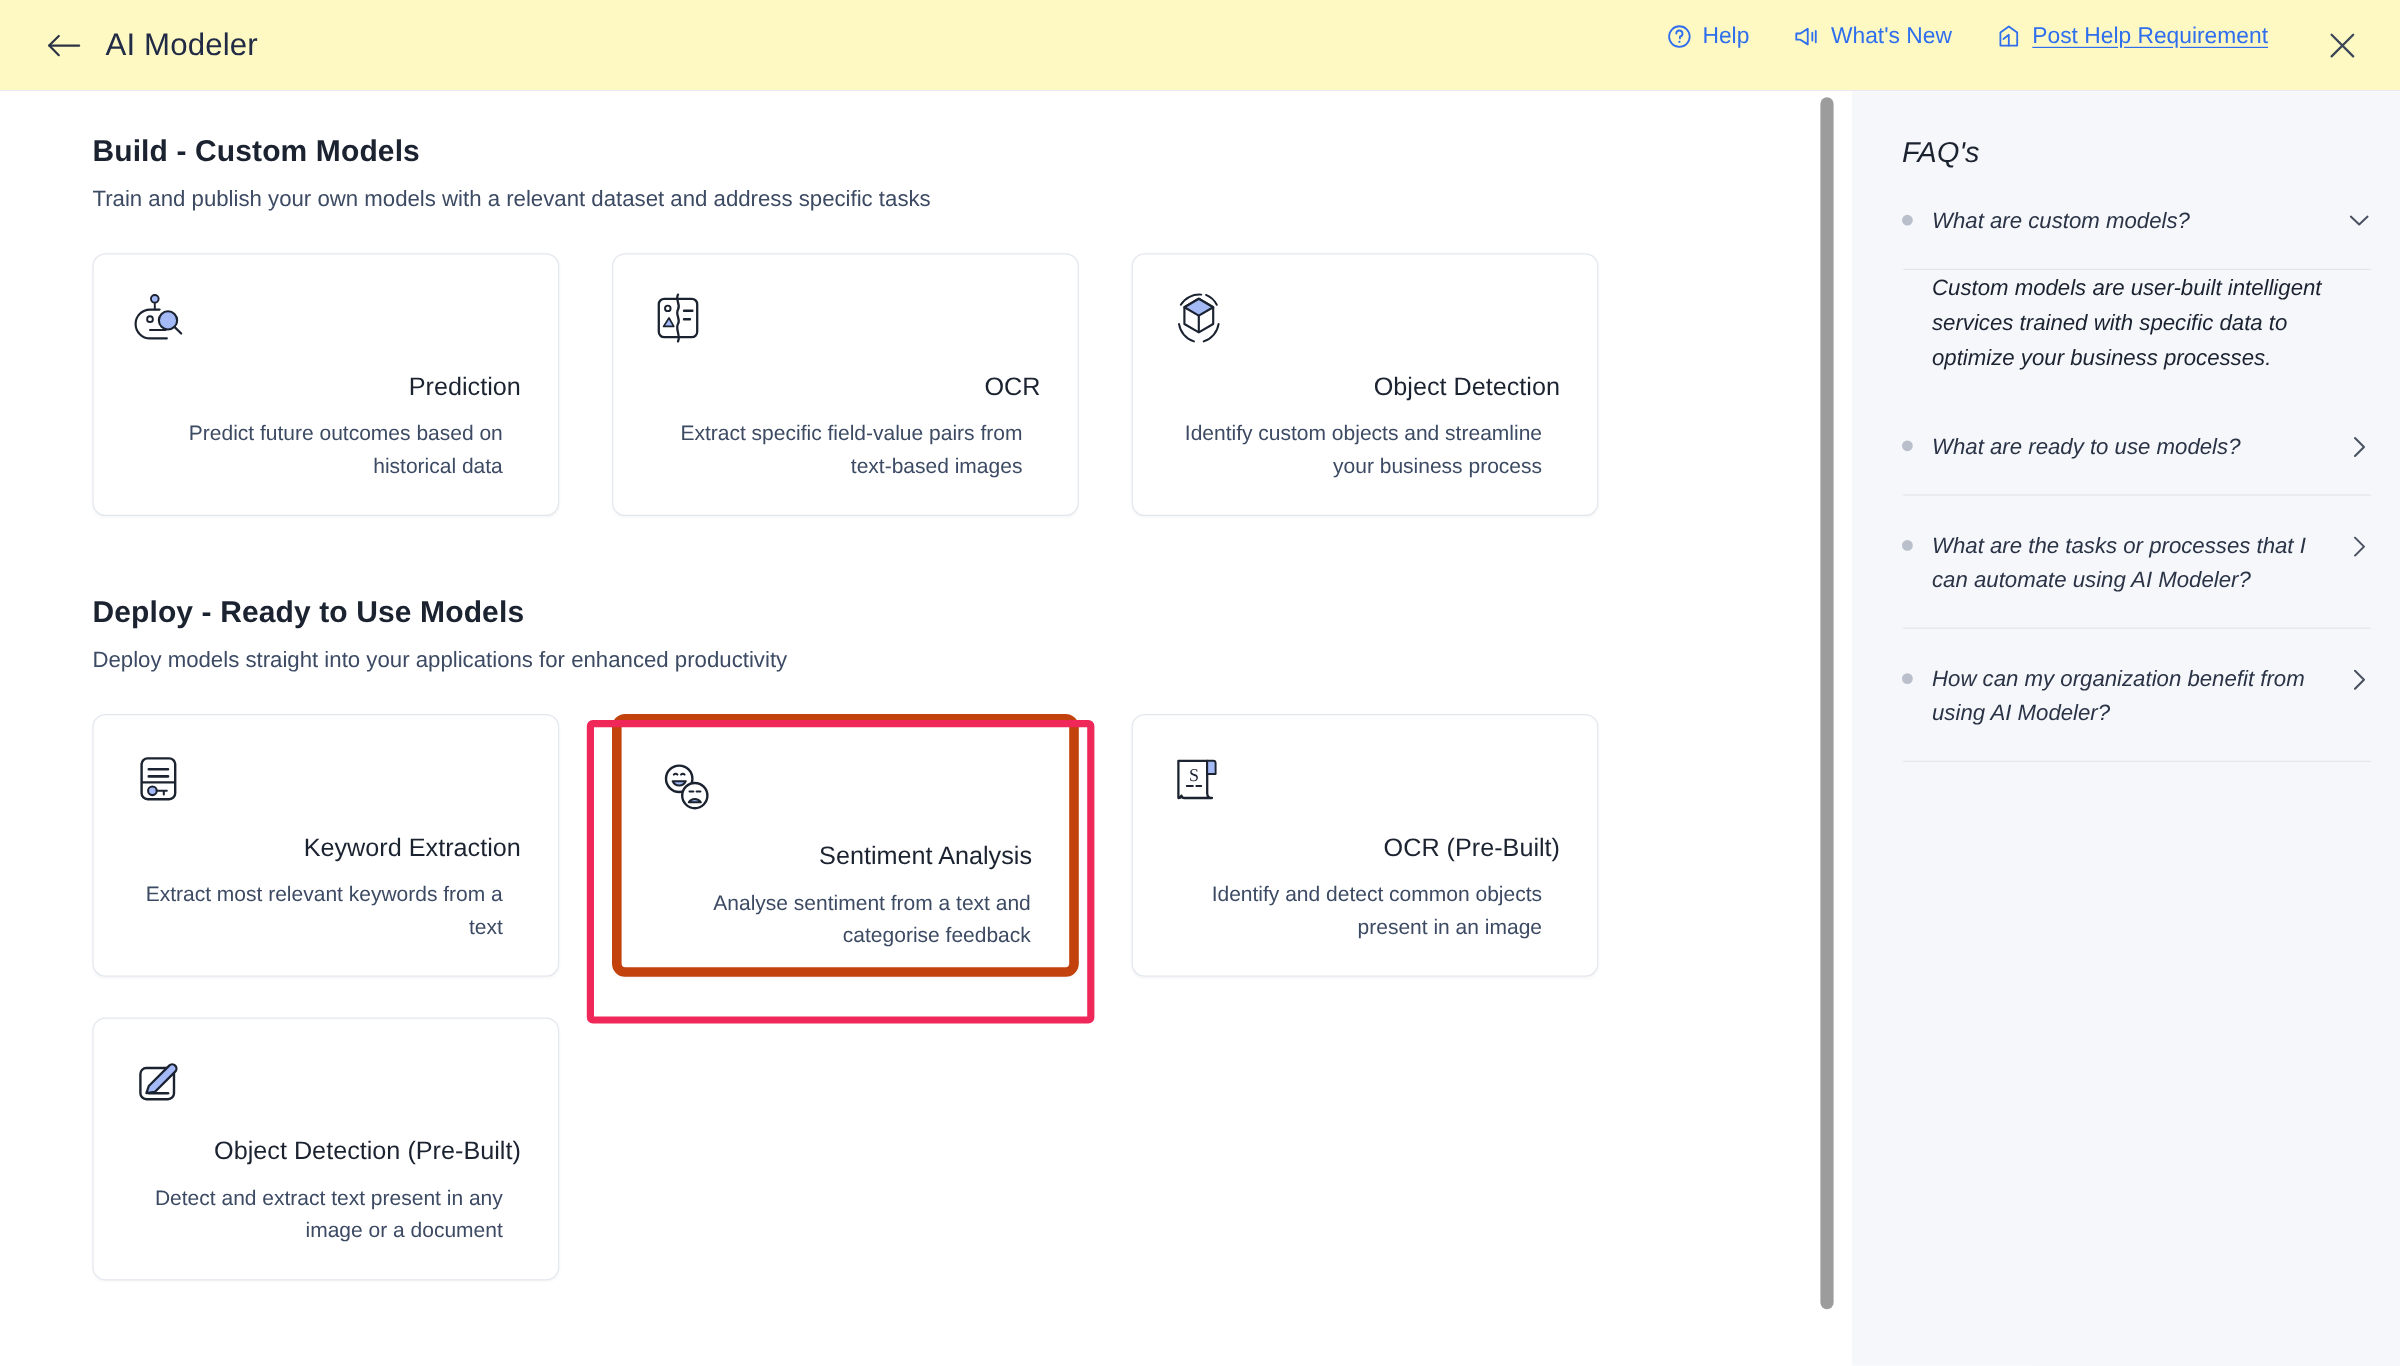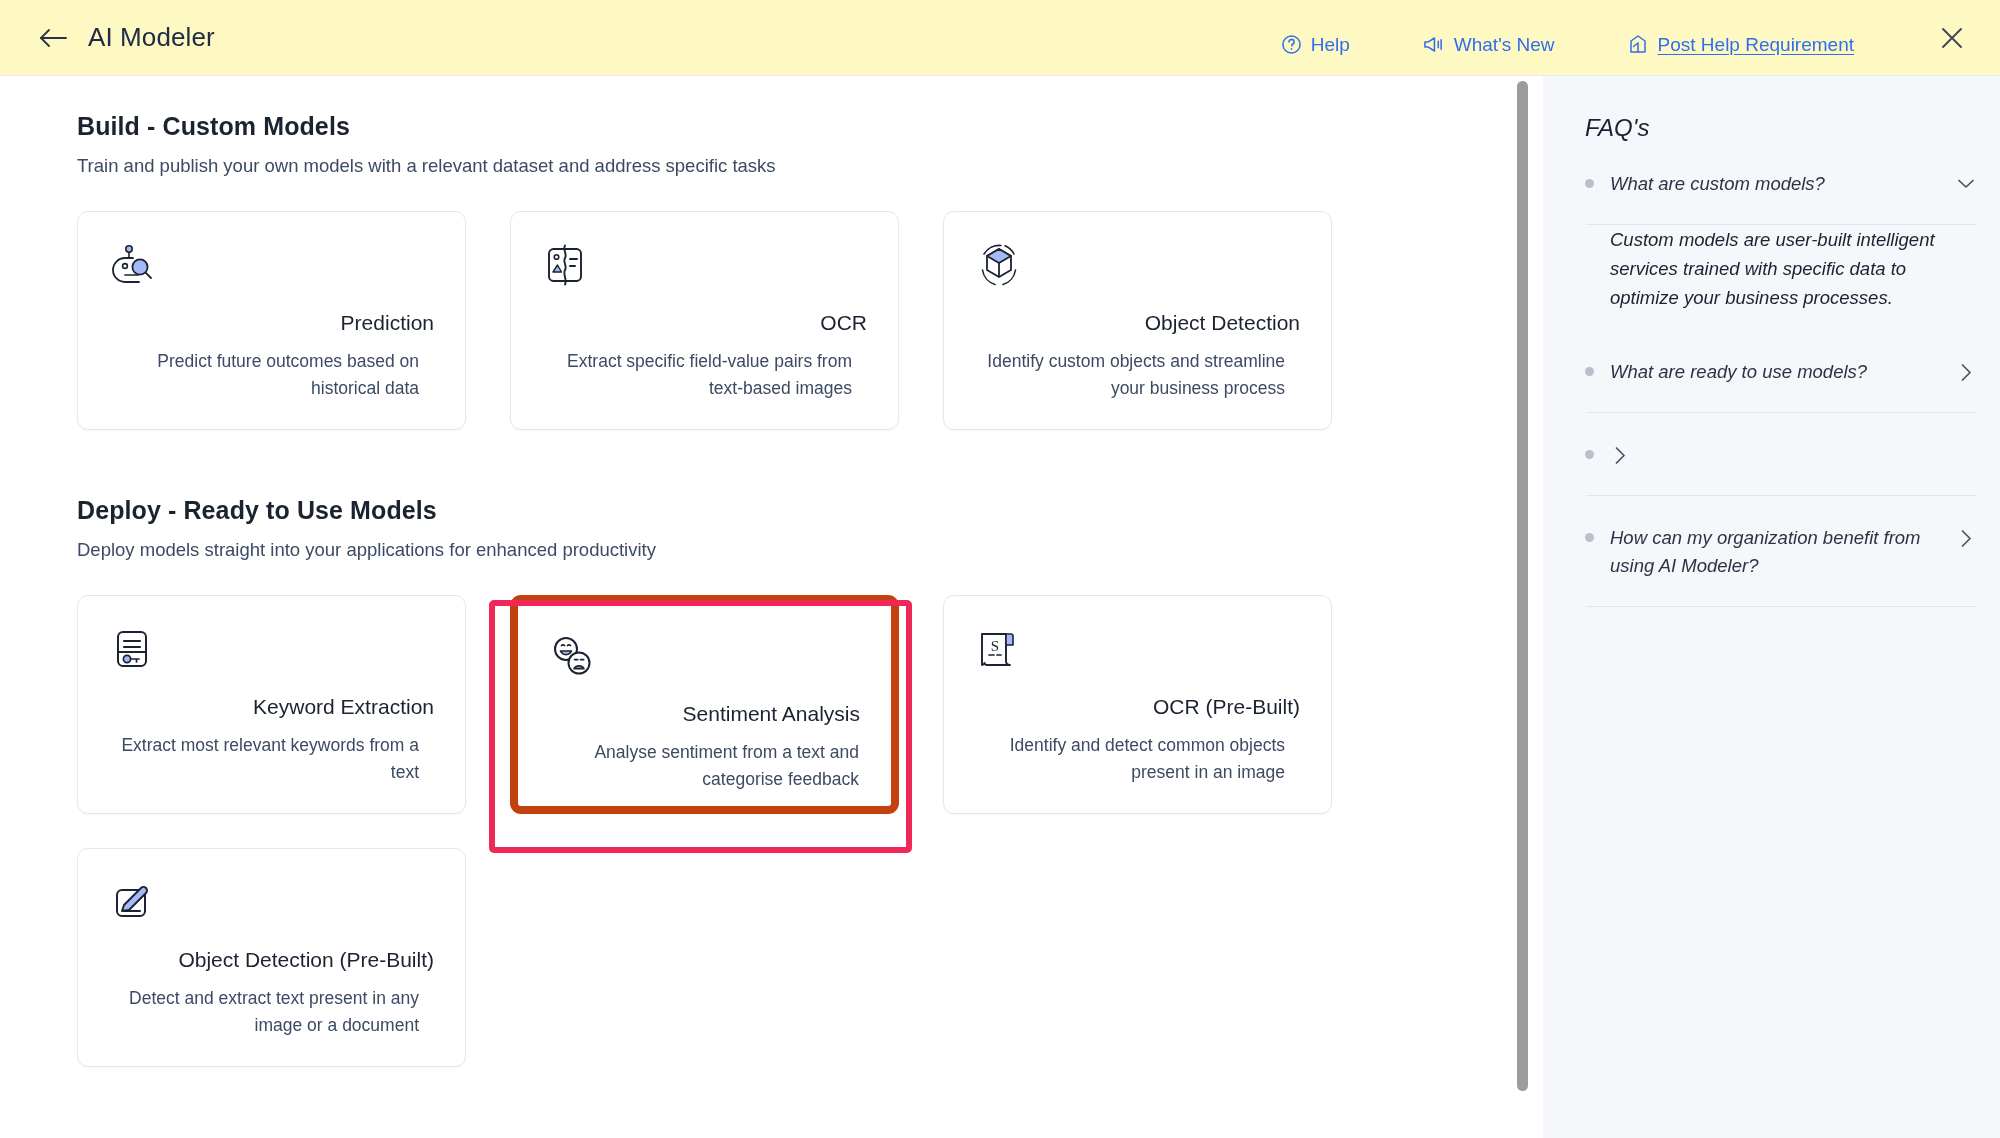--- a/index.html
+++ b/index.html
@@ -25,23 +25,22 @@
     cursor: pointer;
   }
   .page-title {
     margin-left: 14px;
     font-size: 26px;
     color: #222b45;
     letter-spacing: .1px;
   }
   .header-right {
     margin-left: auto;
-    display: flex; align-items: flex-end;
+    display: flex; align-items: flex-start;
     margin-right: 30px;
-    gap: 36px;
   }
   .hdr-action {
     display: flex; align-items: center;
     color: #2f6fed;
     font-size: 19px;
     cursor: pointer;
     margin-left: 36px;
     white-space: nowrap;
   }
   .hdr-action .ico { display: inline-flex; margin-right: 9px; }
@@ -401,20 +400,21 @@
             <path d="M1.5 1 L9 8.5 L1.5 16" fill="none" stroke="#4a5262" stroke-width="1.7" stroke-linecap="round" stroke-linejoin="round"></path>
           </svg>
         </span>
       </div>
       <div class="faq-divider"></div>
     </div>
 
     <div class="faq-item" style="padding-top:28px;">
       <div class="faq-q-row">
         <span class="bullet"></span>
+        <span class="faq-q">What are the tasks or processes that I can automate using AI Modeler?</span>
         <span class="faq-chevron" style="align-items:flex-start;padding-top:6px;">
           <svg width="11" height="17" viewBox="0 0 11 17">
             <path d="M1.5 1 L9 8.5 L1.5 16" fill="none" stroke="#4a5262" stroke-width="1.7" stroke-linecap="round" stroke-linejoin="round"></path>
           </svg>
         </span>
       </div>
       <div class="faq-divider"></div>
     </div>
 
     <div class="faq-item" style="padding-top:28px;">

